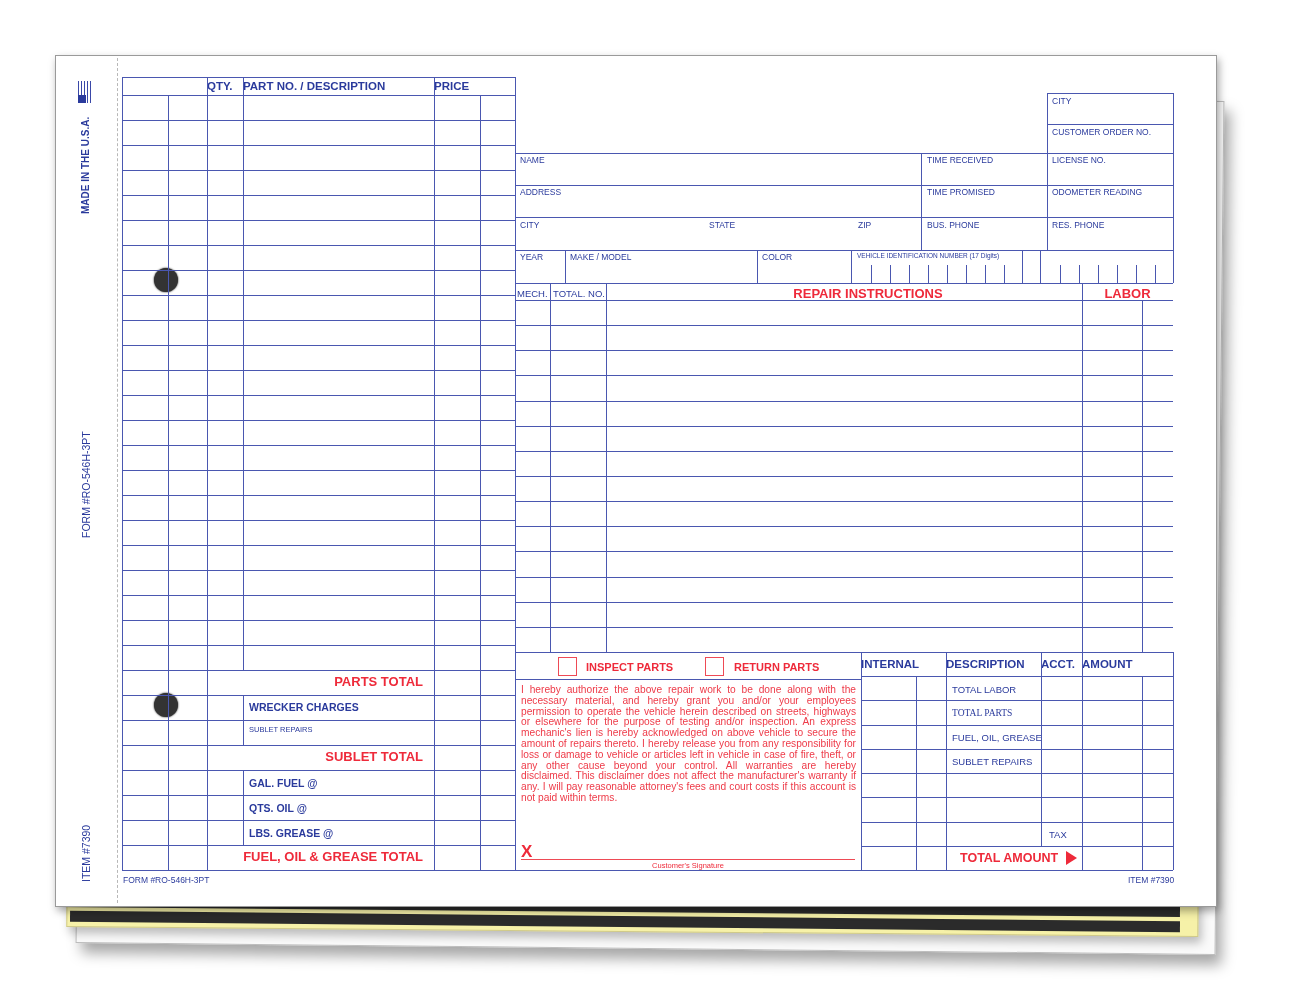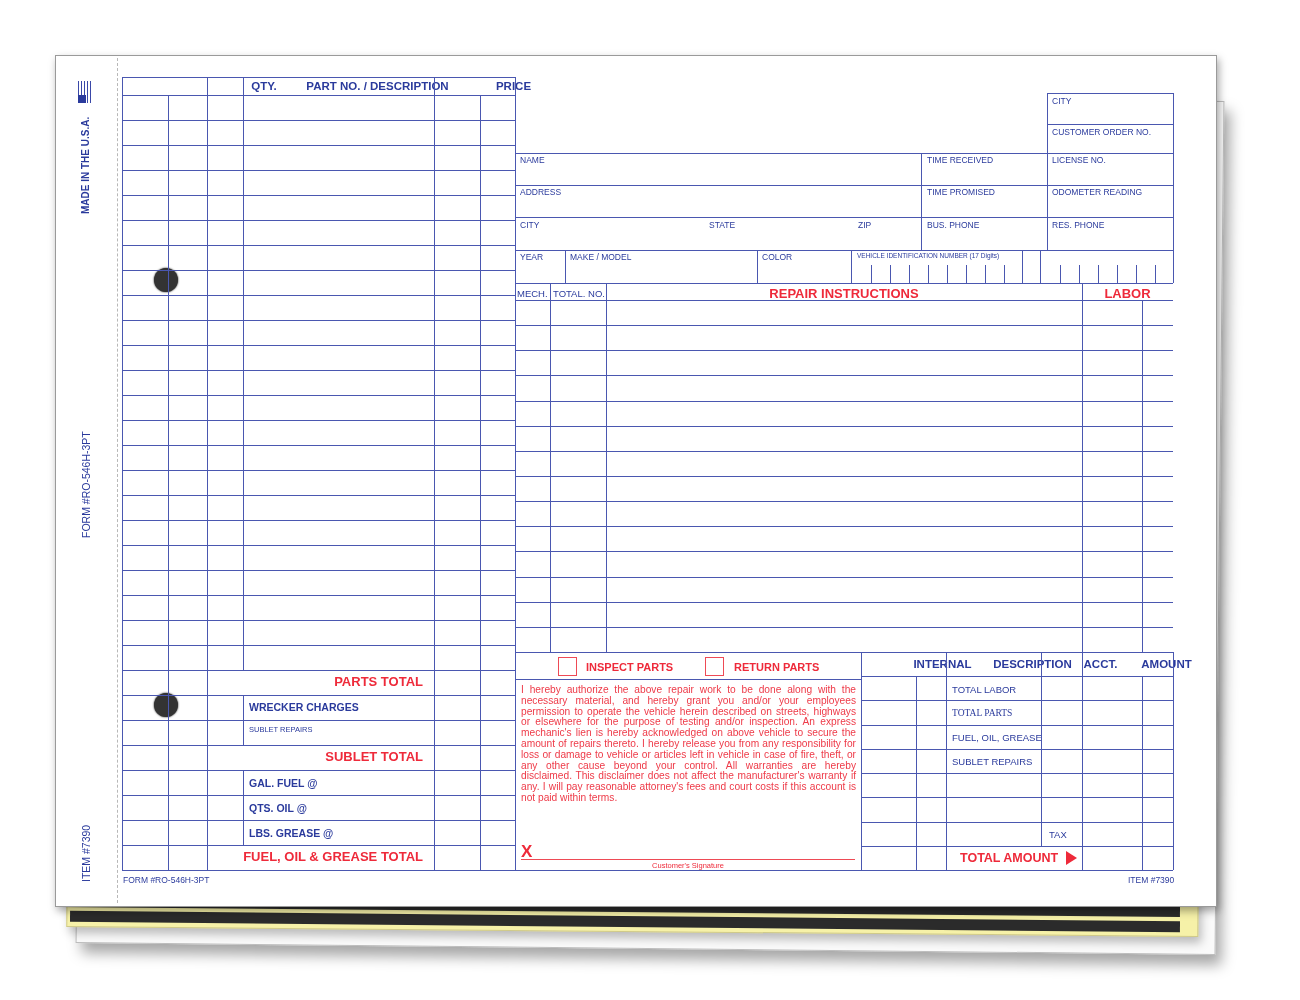--- a/index.html
+++ b/index.html
@@ -9,21 +9,21 @@
   .sheet-black1{left:62px;top:900px;width:1118px;height:12px;background:#2a2a2a;transform:rotate(0.5deg);}
   .sheet-yellow{left:70px;top:78px;width:1130px;height:852px;background:#f6f1a8;border:1px solid #cfc98a;transform:rotate(0.5deg);box-shadow:3px 6px 10px rgba(0,0,0,0.25);}
   .sheet-black2{left:70px;top:916px;width:1110px;height:11px;background:#2b2b2b;transform:rotate(0.55deg);}
   .sheet-top{left:55px;top:55px;width:1160px;height:850px;background:#ffffff;border:1px solid #9a9a9a;box-shadow:2px 4px 8px rgba(0,0,0,0.35);}
   .abs{position:absolute;}
   .blue{color:#2a3a9c;}
   .red{color:#ee2a3a;}
   .hl{position:absolute;height:0;border-top:1.3px solid #4a57b0;}
   .vl{position:absolute;width:0;border-left:1.3px solid #4a57b0;}
   .lbl{position:absolute;font-size:8.5px;color:#2a3a9c;white-space:nowrap;}
-  .hdr{position:absolute;font-size:11.5px;font-weight:bold;color:#2a3a9c;white-space:nowrap;text-align:center;margin-left:39px;}
+  .hdr{position:absolute;font-size:11.5px;font-weight:bold;color:#2a3a9c;white-space:nowrap;text-align:left;}
   .rhdr{position:absolute;font-size:13px;font-weight:bold;color:#ee2a3a;white-space:nowrap;text-align:center;}
   .dashed{position:absolute;left:117px;top:58px;height:845px;border-left:1.5px dashed #b8b8b8;}
   .vert{position:absolute;transform-origin:left top;transform:rotate(-90deg);white-space:nowrap;color:#2a3a9c;}
   .hole{position:absolute;width:24px;height:24px;border-radius:50%;background:#333;box-shadow:0 0 2px #000;}
   .checkbox{position:absolute;width:17px;height:17px;border:1.5px solid #ee4a55;background:#fff;}
   .auth{position:absolute;left:521px;top:685px;width:335px;font-size:10.2px;line-height:10.8px;color:#ee3a48;text-align:justify;}
 </style>
 </head>
 <body>
 
@@ -81,21 +81,21 @@
   <div class="lbl" style="left:1052px;top:220px;">RES. PHONE</div>
   <div class="lbl" style="left:520px;top:252px;text-align:right;">YEAR</div>
   <div class="lbl" style="left:570px;top:252px;">MAKE / MODEL</div>
   <div class="lbl" style="left:762px;top:252px;">COLOR</div>
   <div class="lbl" style="left:857px;top:252px;font-size:6.5px;">VEHICLE IDENTIFICATION NUMBER (17 Digits)</div>
 </div>
 
 <div>
   <div class="abs blue" style="left:517px;top:288px;font-size:9.5px;">MECH.</div>
   <div class="abs blue" style="left:553px;top:288px;font-size:9.5px;">TOTAL. NO.</div>
-  <div class="rhdr" style="left:606px;width:476px;text-align:center;top:286px;">REPAIR INSTRUCTIONS</div>
+  <div class="rhdr" style="left:606px;width:476px;text-align:center;top:286px;padding-left:24px;">REPAIR INSTRUCTIONS</div>
   <div class="rhdr" style="left:1082px;width:91px;text-align:center;top:286px;">LABOR</div>
 </div>
 
 <div>
   <div class="checkbox" style="left:558px;top:657px;"></div>
   <div class="abs red" style="left:586px;top:661px;font-size:11px;font-weight:bold;">INSPECT PARTS</div>
   <div class="checkbox" style="left:705px;top:657px;"></div>
   <div class="abs red" style="left:734px;top:661px;font-size:11px;font-weight:bold;">RETURN PARTS</div>
   <div class="auth">I hereby authorize the above repair work to be done along with the necessary material, and hereby grant you and/or your employees permission to operate the vehicle herein described on streets, highways or elsewhere for the purpose of testing and/or inspection. An express mechanic's lien is hereby acknowledged on above vehicle to secure the amount of repairs thereto. I hereby release you from any responsibility for loss or damage to vehicle or articles left in vehicle in case of fire, theft, or any other cause beyond your control. All warranties are hereby disclaimed. This disclaimer does not affect the manufacturer's warranty if any. I will pay reasonable attorney's fees and court costs if this account is not paid within terms.</div>
   <div class="abs red" style="left:521px;top:842px;font-size:17px;font-weight:bold;">X</div>

